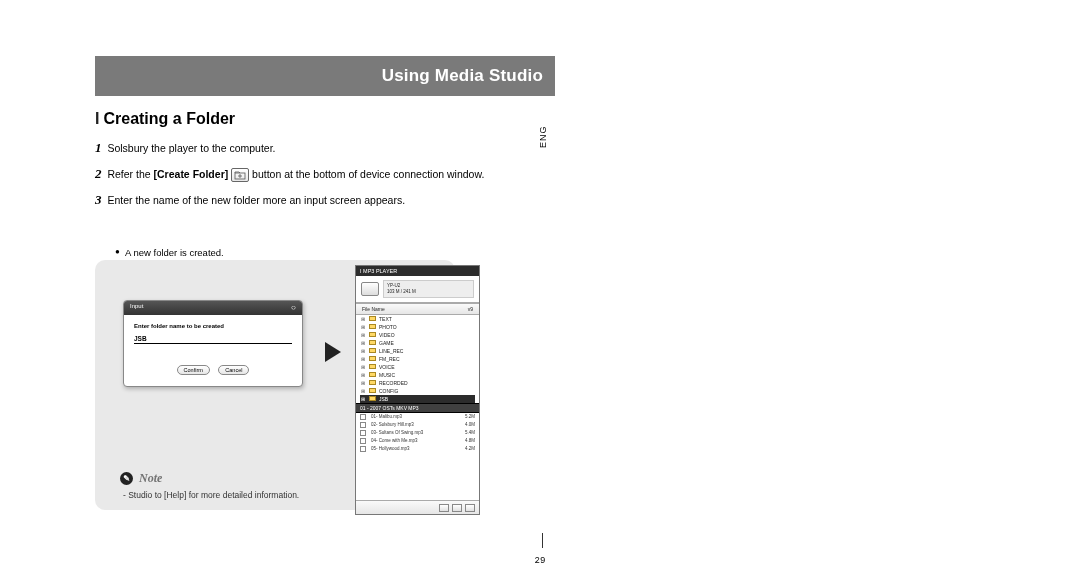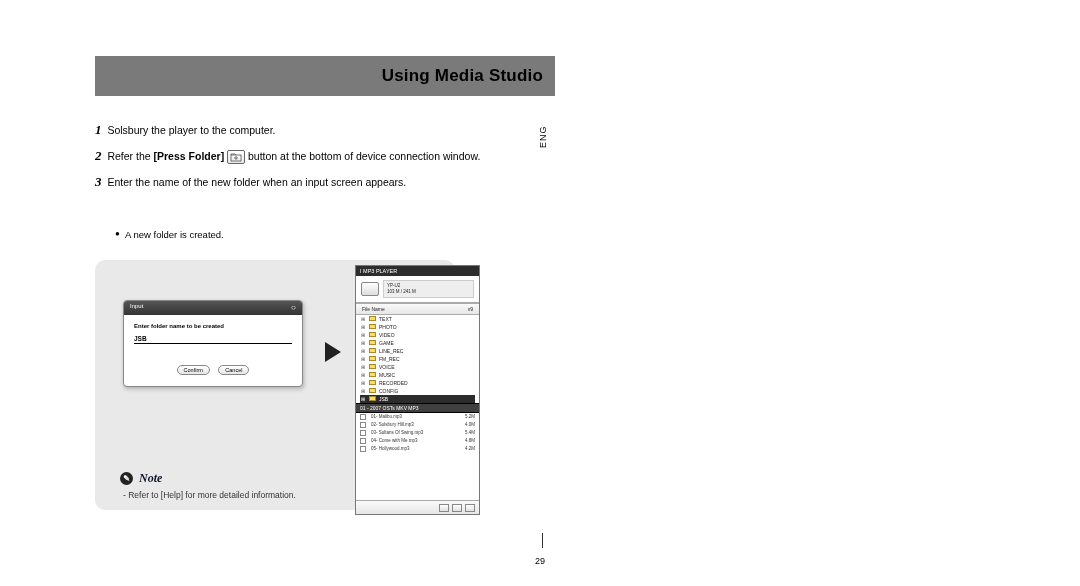--- a/index.html
+++ b/index.html
@@ -1,19 +1,19 @@
 <!DOCTYPE html>
 <html><head>
 <meta charset="utf-8">
 <style>
   * { box-sizing: border-box; margin: 0; padding: 0; }
   html, body { width: 1080px; height: 586px; background: #fff; font-family: Arial, Helvetica, sans-serif; color: #000; }
   .page { position: relative; width: 1080px; height: 586px; }
   .topbar { position: absolute; left: 95px; top: 56px; width: 460px; height: 40px; background: #7a7a7a; }
-  .topbar-title { position: absolute; right: 12px; top: 50%; transform: translateY(-50%); color: #000000; font-size: 17px; font-weight: bold; letter-spacing: 0.2px; white-space: nowrap; }
+  .topbar-title { position: absolute; right: 12px; top: 50%; transform: translateY(-50%); color: #ffffff; font-size: 17px; font-weight: bold; letter-spacing: 0.2px; white-space: nowrap; }
   .content { position: absolute; left: 95px; top: 110px; width: 460px; }
   .section-title { font-size: 16px; font-weight: bold; }
   .section-title .bar { color: #222; margin-right: 4px; }
   .steps { margin-top: 10px; font-size: 10.5px; line-height: 1.6; }
   .step { margin-bottom: 5px; }
   .step-num { font-style: italic; font-family: "Times New Roman", serif; font-size: 13px; font-weight: bold; margin-right: 3px; }
   .bold { font-weight: bold; }
   .icon-btn { display: inline-block; width: 18px; height: 14px; border: 1px solid #666; background: linear-gradient(#fff,#e8e8e8); vertical-align: middle; position: relative; border-radius:2px; }
   .icon-btn svg { position: absolute; left: 2px; top: 1px; }
   .bullets { margin: 5px 0 0 20px; font-size: 9.5px; }
@@ -27,21 +27,21 @@
   .dialog-head { height: 14px; background: linear-gradient(#555,#333); font-size: 6px; color: #fff; padding: 2px 6px; position: relative; border-radius:3px 3px 0 0;}
   .dialog-close { position: absolute; right: 4px; top: 2px; width: 9px; height: 9px; color:#fff; font-size:8px; line-height:9px; text-align:center;}
   .dialog-body { padding: 8px 10px 10px; }
   .dialog-label { font-size: 6px; font-weight: bold; margin-bottom: 6px; }
   .dialog-input { width: 100%; border: none; border-bottom: 1px solid #000; font-size: 6.5px; font-weight: bold; padding-bottom: 1px; }
   .dialog-btns { text-align: center; margin-top: 14px; }
   .dialog-btn { display: inline-block; border: 1px solid #888; font-size: 5.5px; padding: 1px 6px; border-radius: 6px; margin: 0 2px; background: linear-gradient(#fff,#e6e6e6);}
   .arrow { position: absolute; left: 230px; top: 82px; width:0; height:0; border-top:10px solid transparent; border-bottom:10px solid transparent; border-left:16px solid #222; }
   .note-row { position: absolute; left: 25px; bottom: 24px; display: flex; align-items: center; gap: 6px; }
   .note-badge { width: 13px; height: 13px; border-radius: 50%; background: #222; color: #fff; font-size: 8px; display:flex; align-items:center; justify-content:center; font-weight:bold;}
-  .note-label { font-weight: bold; font-style: italic; font-size: 12px; font-family:"Times New Roman", serif; color:#0f172a}
+  .note-label { font-weight: bold; font-style: italic; font-size: 12px; font-family:"Times New Roman", serif; color:#737373}
   .note-text { position: absolute; left: 28px; bottom: 10px; font-size: 8.5px; color:#333;}
   
   .device { position: absolute; left: 355px; top: 265px; width: 125px; height: 250px; background:#fff; border:1px solid #777; font-size:5px; color:#222;}
   .device-title { background:#2c2c2c; color:#fff; padding:2px 4px; font-size:5.5px;}
   .device-top { padding:4px 5px; border-bottom:1px solid #aaa; display:flex; gap:4px; align-items:center;}
   .device-icon { width:18px; height:14px; background:linear-gradient(#fff,#ddd); border:1px solid #888; border-radius:2px;}
   .device-info { background:#eee; border:1px solid #ccc; padding:2px 3px; font-size:4.5px; line-height:1.3; }
   .device-list-head { display:flex; justify-content:space-between; border-top:1px solid #aaa; border-bottom:1px solid #aaa; background:linear-gradient(#fafafa,#e6e6e6); padding:2px 6px; font-size:5px;}
   .device-folders { padding:0 4px;}
   .folder-row { display:flex; align-items:center; gap:3px; padding:1px 0; font-size:5px;}
@@ -50,55 +50,58 @@
   .folder-row.sel { background:#2c2c2c; color:#fff;}
   .folder-row.sel .folder-ic { background:#ffd966;}
   .file-folder-row { background:#404040; color:#fff; padding:1px 4px; font-size:5px; border-top:1px solid #000; border-bottom:1px solid #000;}
   .file-list { padding:0 4px;}
   .file-row { display:flex; justify-content:space-between; padding:1px 0; font-size:4.5px; color:#333;}
   .file-row .ck { width:6px; height:6px; border:1px solid #888; margin-right:3px; display:inline-block;}
   .file-left { display:flex; align-items:center; gap:2px;}
   .device-bottom { position:absolute; bottom:0; left:0; right:0; height:14px; border-top:1px solid #aaa; background:linear-gradient(#fafafa,#e6e6e6); display:flex; align-items:center; justify-content:flex-end; gap:3px; padding:0 4px;}
   .dv-btn { width:10px; height:8px; border:1px solid #888; background:linear-gradient(#fff,#e0e0e0);}
   
-  .pagenum { position:absolute; left:50%; bottom:20px; transform:translateX(-50%); font-size:9px; }
+  .pagenum { position:absolute; left:50%; bottom:20px; transform:translateX(-50%); font-size:9px;font-family:Liberation Mono, monospace; }
   .pagedivider { position:absolute; left:50%; bottom:38px; transform:translateX(2px); width:1px; height:15px; background:#333;}
 </style>
 </head>
 <body>
 
 <div class="page">
 
   <div class="topbar">
     <span class="topbar-title">Using Media Studio</span>
   </div>
 
   <div class="content">
+    <div class="section-title">
+      <span class="bar">I</span><span>Creating a Folder</span>
+    </div>
 
     <div class="steps">
       <div class="step">
         <span class="step-num">1</span>
         <span>Solsbury the player to the computer.</span>
       </div>
       <div class="step">
         <span class="step-num">2</span>
-        <span>Refer the </span><span class="bold">[Press Folder]</span>
+        <span>Refer the </span><span class="bold">[Create Folder]</span>
         <span class="icon-btn">
           <svg width="12" height="10" viewBox="0 0 12 10">
               <rect x="1" y="3" width="10" height="6" fill="none" stroke="#555" stroke-width="0.8"></rect>
               <path d="M1 3 v-1 h4 l1 1" fill="none" stroke="#555" stroke-width="0.8"></path>
               <line x1="6" y1="4" x2="6" y2="8" stroke="#555" stroke-width="0.8"></line>
               <line x1="4" y1="6" x2="8" y2="6" stroke="#555" stroke-width="0.8"></line>
             </svg>
         </span>
         <span> button at the bottom of device connection window.</span>
       </div>
       <div class="step">
         <span class="step-num">3</span>
-        <span>Enter the name of the new folder when an input screen appears.</span>
+        <span>Enter the name of the new folder more an input screen appears.</span>
       </div>
       <ul class="bullets">
         <li>A new folder is created.</li>
       </ul>
     </div>
   </div>
 
   <div class="lang">ENG</div>
 
   <div class="illus">
@@ -117,21 +120,21 @@
         </div>
       </div>
     </div>
 
     <div class="arrow"></div>
 
     <div class="note-row">
       <div class="note-badge">✎</div>
       <div class="note-label">Note</div>
     </div>
-    <div class="note-text">- Refer to [Help] for more detailed information.</div>
+    <div class="note-text">- Studio to [Help] for more detailed information.</div>
   </div>
 
   <div class="device">
     <div class="device-title">I  MP3 PLAYER</div>
     <div class="device-top">
       <div class="device-icon"></div>
       <div style="flex:1">
         <div class="device-info">
           <div>YP-U2</div>
           <div>103 M / 241 M</div>

